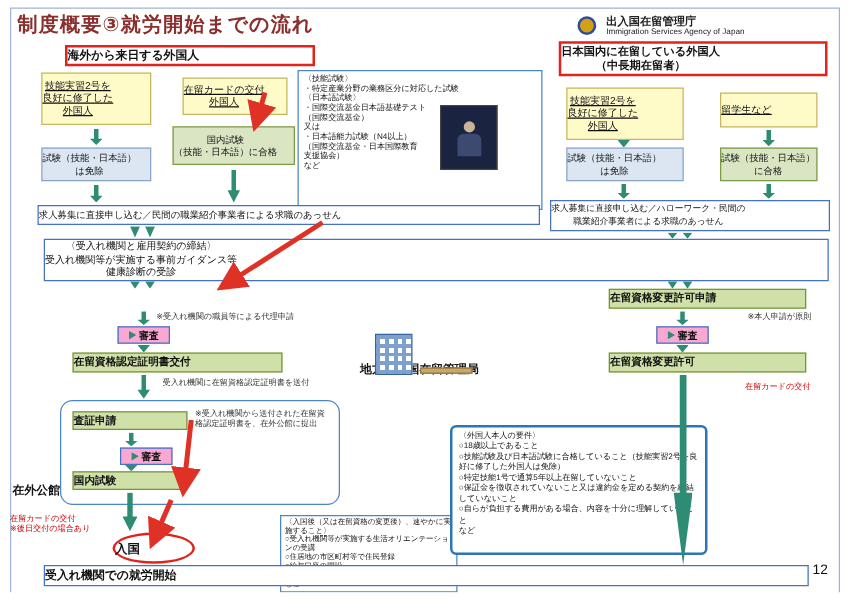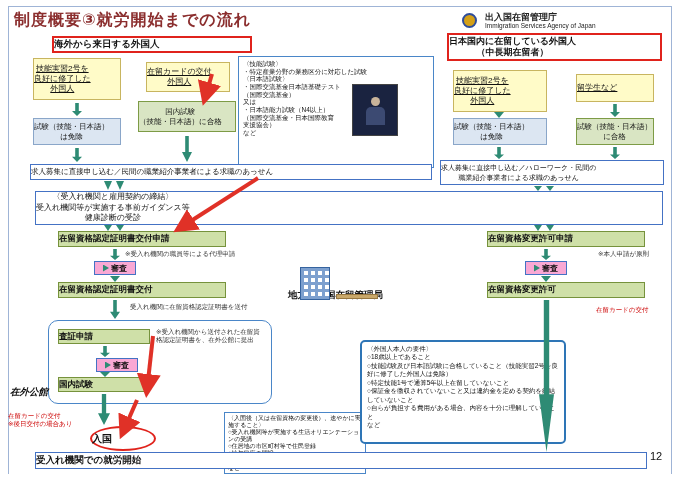--- a/index.html
+++ b/index.html
@@ -98,31 +98,30 @@
 に合格</div>
 
   <div class="abs bar ctr" style="left:30px;top:164px;width:402px;height:16px;">求人募集に直接申し込む／民間の職業紹介事業者による求職のあっせん</div>
   <div class="abs bar ctr pre" style="left:440px;top:160px;width:224px;height:25px;font-size:7px;line-height:1.3;">求人募集に直接申し込む／ハローワーク・民間の
 職業紹介事業者による求職のあっせん</div>
 
   <div class="abs bar ctr pre" style="left:35px;top:191px;width:628px;height:34px;font-size:8px;line-height:1.3;">〈受入れ機関と雇用契約の締結〉
 受入れ機関等が実施する事前ガイダンス等
 健康診断の受診</div>
 
-  <div class="abs proc ctr" style="left:58px;top:231px;width:168px;height:16px;">在留資格認定証明書交付申請</div>
   <div class="abs note" style="left:125px;top:250px;">※受入れ機関の職員等による代理申請</div>
   <div class="abs screen" style="left:94px;top:261px;width:42px;height:14px;">
     <span class="tri-r"></span>
     <span>審査</span>
   </div>
   <div class="abs proc ctr" style="left:58px;top:282px;width:168px;height:16px;">在留資格認定証明書交付</div>
   <div class="abs note" style="left:130px;top:303px;">受入れ機関に在留資格認定証明書を送付</div>
 
   <div class="abs groupbox" style="left:48px;top:320px;width:224px;height:84px;"></div>
-  <div class="abs bold-label" style="left:10px;top:350px;font-style:italic;">在外公館</div>
+  <div class="abs bold-label" style="left:10px;top:350px;">在外公館</div>
   <div class="abs proc ctr" style="left:58px;top:329px;width:92px;height:15px;">査証申請</div>
   <div class="abs note pre" style="left:156px;top:328px;width:110px;">※受入れ機関から送付された在留資格認定証明書を、在外公館に提出</div>
   <div class="abs screen" style="left:96px;top:358px;width:42px;height:14px;">
     <span class="tri-r"></span>
     <span>審査</span>
   </div>
   <div class="abs proc ctr" style="left:58px;top:377px;width:92px;height:15px;">国内試験</div>
 
   <div class="abs rednote pre" style="left:8px;top:412px;width:70px;">在留カードの交付
 ※後日交付の場合あり</div>

